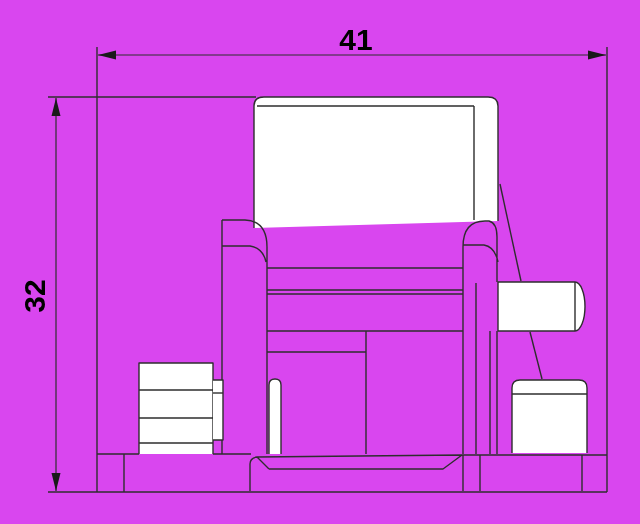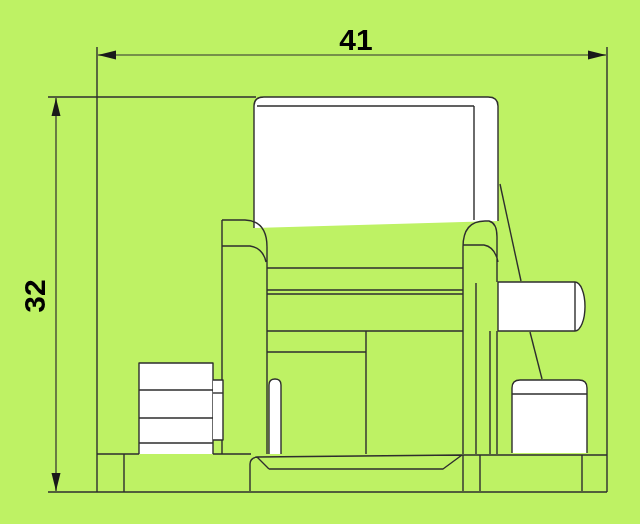--- a/index.html
+++ b/index.html
@@ -6,21 +6,21 @@
     margin: 0;
     padding: 0;
     width: 640px;
     height: 524px;
     background: #ffffff;
     overflow: hidden;
   }
   .drawing-wrap {
     width: 640px;
     height: 524px;
-    background: #bef264;
+    background: #d946ef;
   }
   svg { display: block; }
   .ln {
     fill: none;
     stroke: #2e2e2e;
     stroke-width: 1.4;
     stroke-linecap: butt;
     stroke-linejoin: round;
   }
   .fillw {

